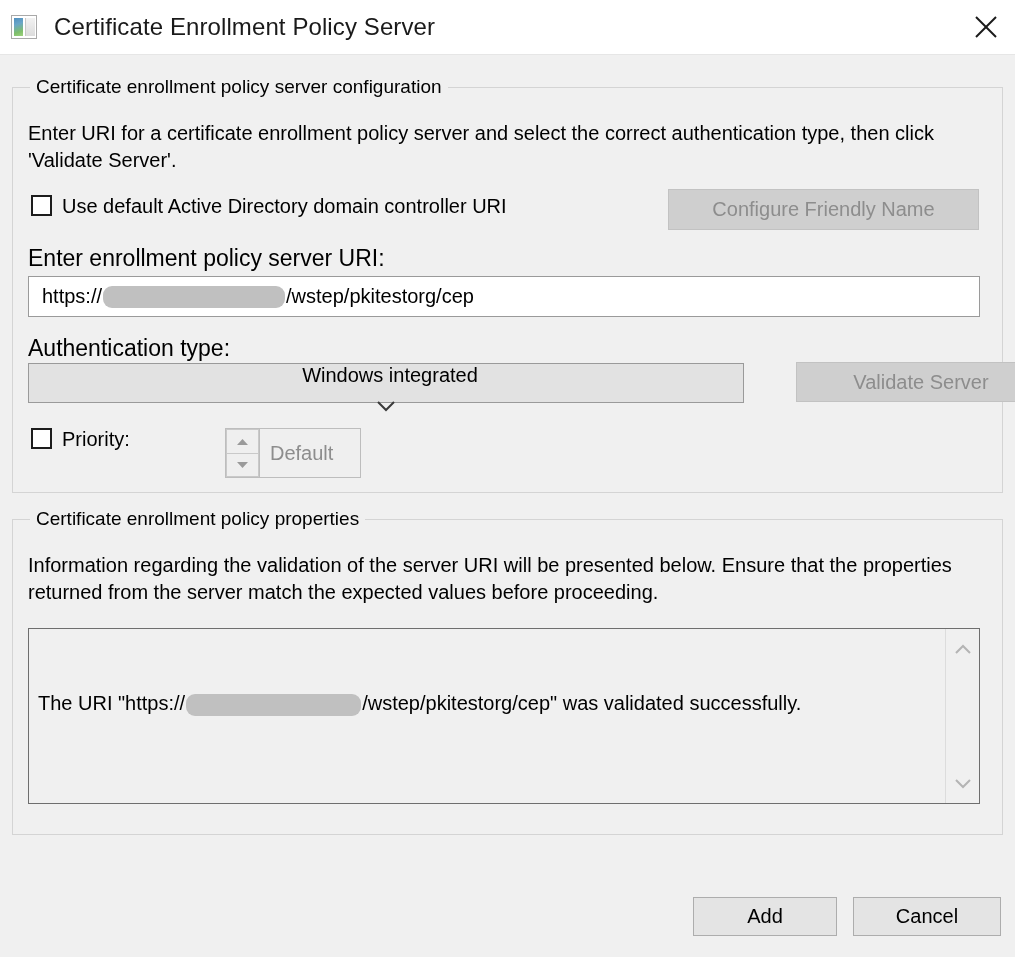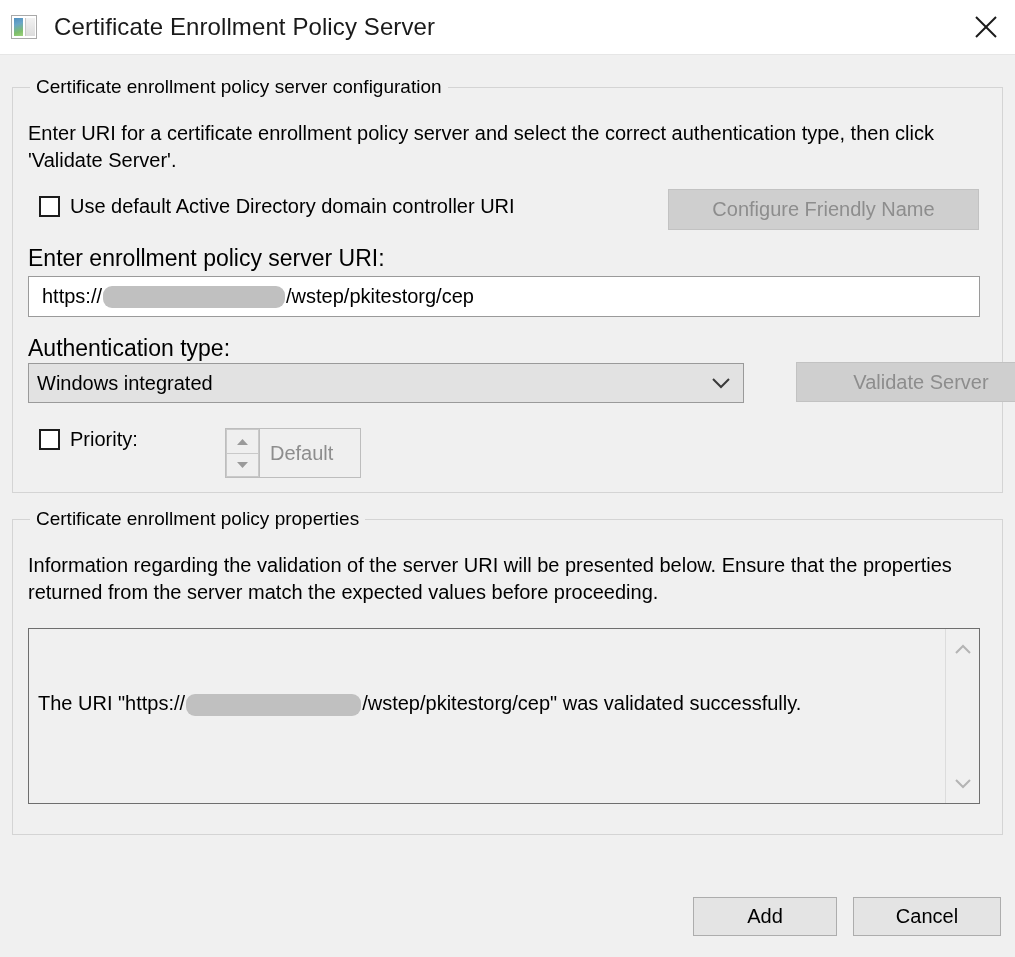--- a/index.html
+++ b/index.html
@@ -105,22 +105,21 @@
     font-size: 23px;
     line-height: 24px;
     color: #000000;
     white-space: nowrap;
   }
 
   
   .checkbox-row {
     position: absolute;
     display: flex;
-    align-items: flex-end;
-    margin-left: 8px;
+    align-items: flex-start;
   }
   .checkbox-box {
     width: 21px;
     height: 21px;
     border: 2px solid #1c1c1c;
     background: #ffffff;
     box-sizing: border-box;
     flex: 0 0 auto;
   }
   .checkbox-label {
@@ -184,21 +183,21 @@
   .combobox {
     position: absolute;
     box-sizing: border-box;
     background: #e2e2e2;
     border: 1px solid #9a9a9a;
     display: flex;
     align-items: center;
     font-size: 20px;
     color: #000000;
   }
-  #combo-auth { left: 28px; top: 363px; width: 716px; height: 40px; }
+  #combo-auth { left: 28px; top: 363px; width: 716px; height: 40px; flex-direction: column; }
   .combo-value {
     padding-left: 8px;
     white-space: nowrap;
     flex: 1 1 auto;
   }
   .combo-arrow {
     width: 44px;
     height: 100%;
     display: flex;
     align-items: center;

